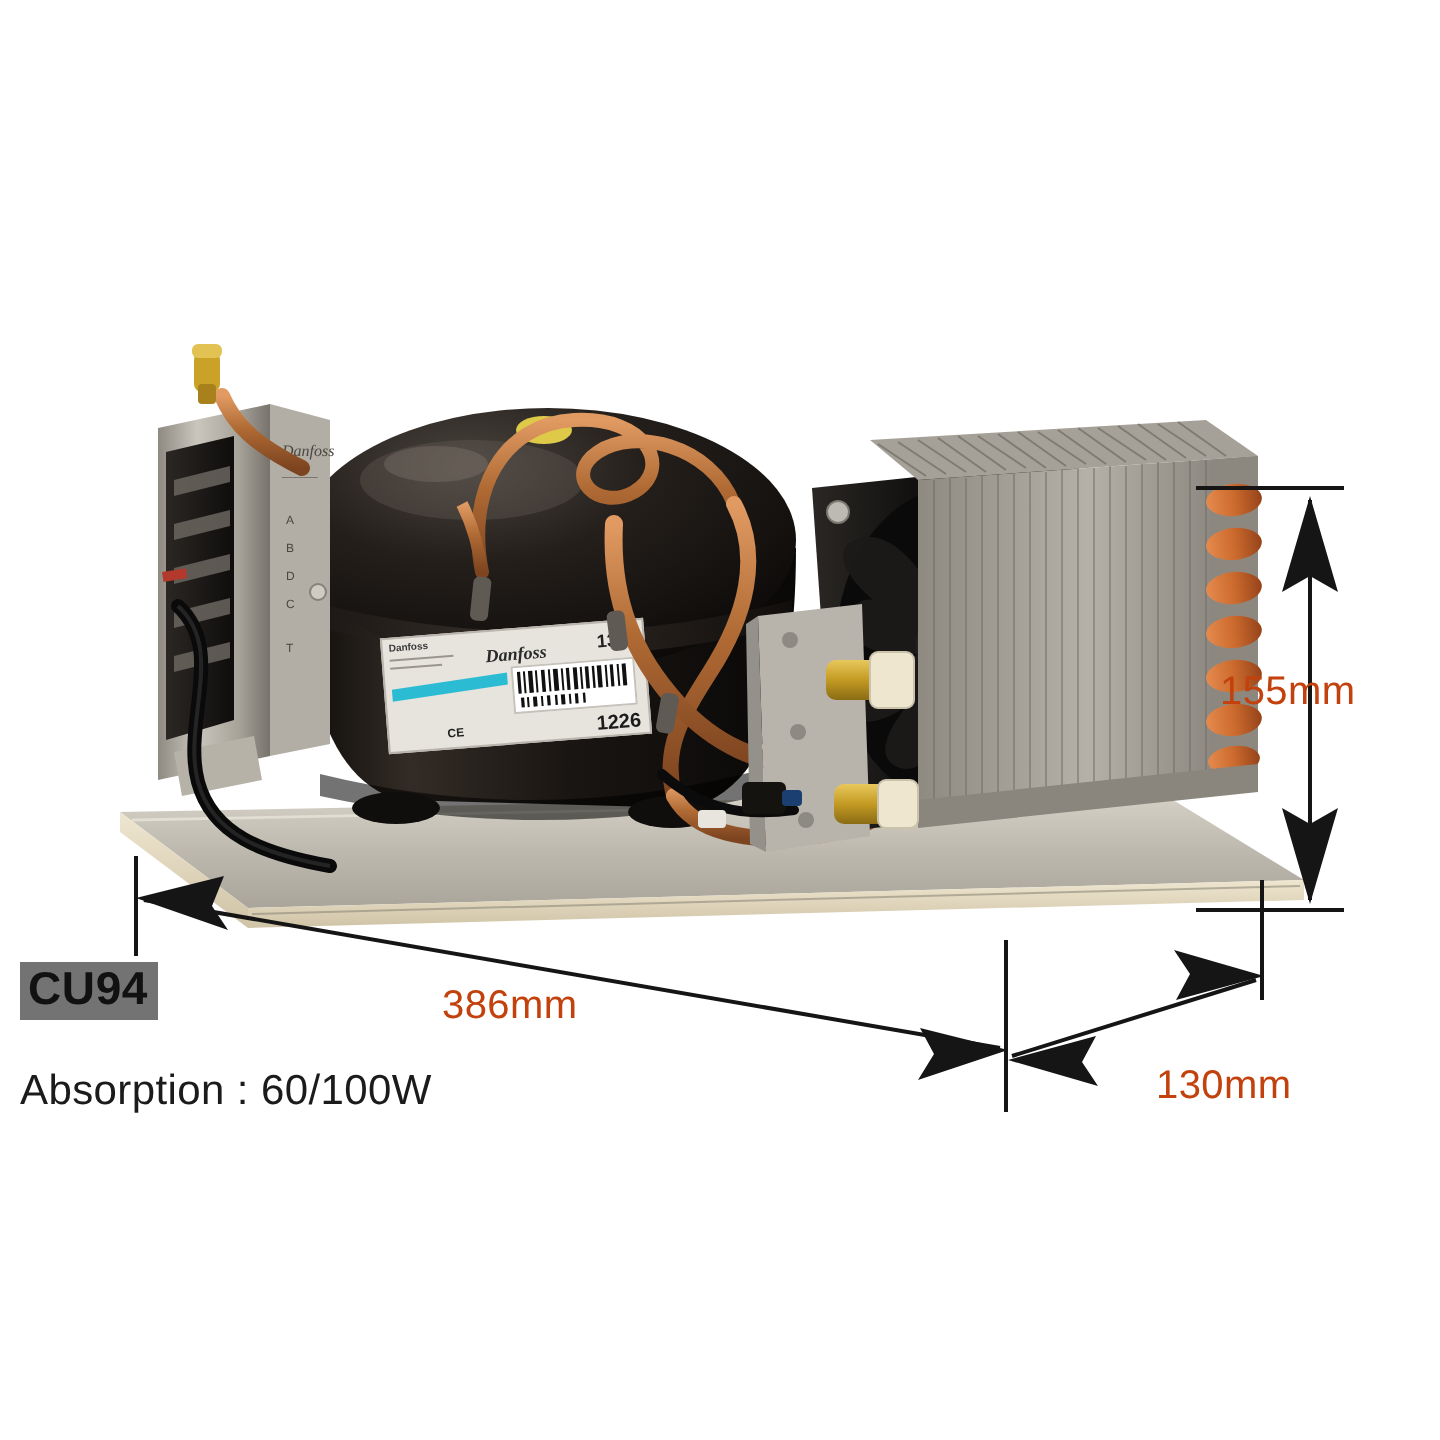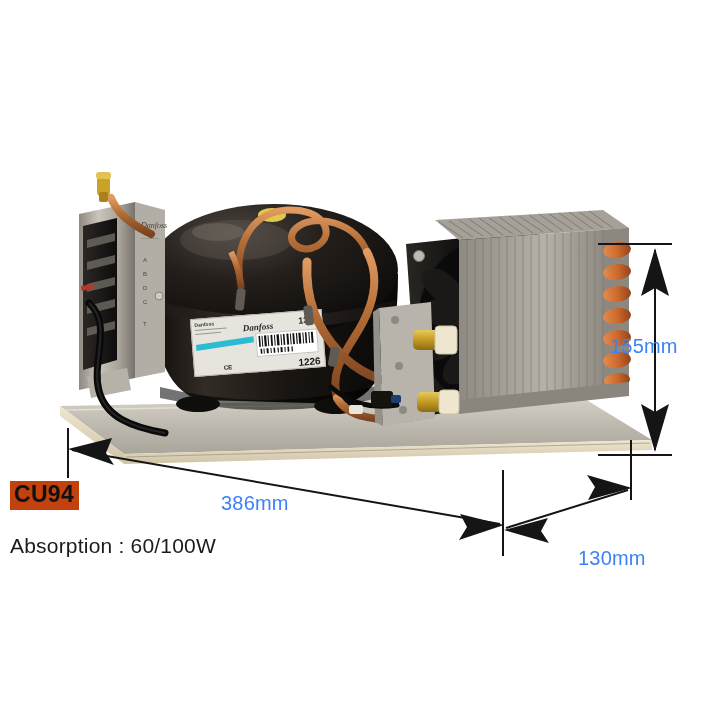--- a/index.html
+++ b/index.html
@@ -12,21 +12,21 @@
     position:relative;
   }
   #stage{position:absolute;left:0;top:0;width:720px;height:720px;background:#ffffff;}
 
   
   .abs{position:absolute;}
   .dimtext{
     position:absolute;
     font-family:"Liberation Sans", sans-serif;
     font-size:20px;
-    color:#3b82f6;
+    color:#c2410c;
     letter-spacing:.2px;
     white-space:nowrap;
   }
 
   
   #photo{position:absolute;left:55px;top:160px;width:600px;height:340px;}
 
   
   .plate{
     position:absolute;
@@ -48,32 +48,32 @@
   
   .coil{position:absolute;left:360px;top:50px;width:230px;height:215px;}
 
   
   #dims{position:absolute;left:0;top:0;width:720px;height:720px;pointer-events:none;}
 
   
   #cu94{
     position:absolute;left:10px;top:481px;
     font-size:23px;font-weight:bold;color:#111;
-    background:#c2410c;
+    background:#737373;
     padding:1px 5px 2px 4px;
     line-height:1.12;
     letter-spacing:.3px;
   }
   #absorption{
     position:absolute;left:10px;top:534px;
     font-size:21px;color:#1b1b1b;letter-spacing:.2px;white-space:nowrap;
   }
   #lbl-386{left:221px;top:492px;text-align:right;}
   #lbl-155{left:610px;top:335px;}
-  #lbl-130{left:578px;top:547px;}
+  #lbl-130{left:578px;top:532px;}
 </style>
 </head>
 <body>
 
 <div id="stage">
 
   <div id="photo">
 
     <div class="plate">
       <svg width="600" height="80" viewBox="0 0 600 80">

